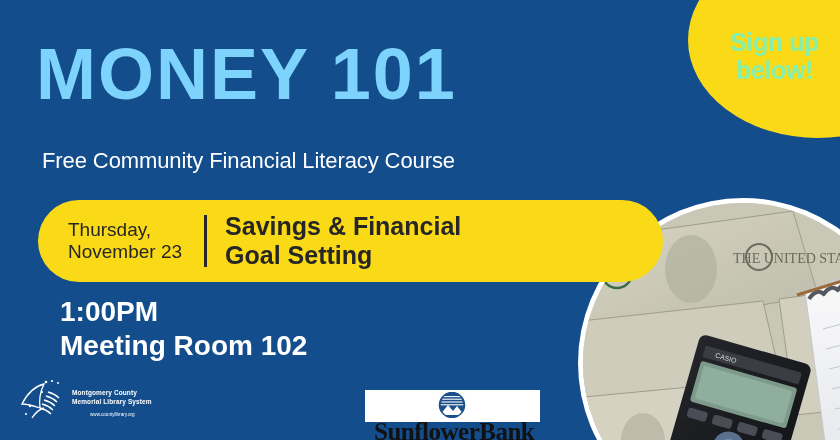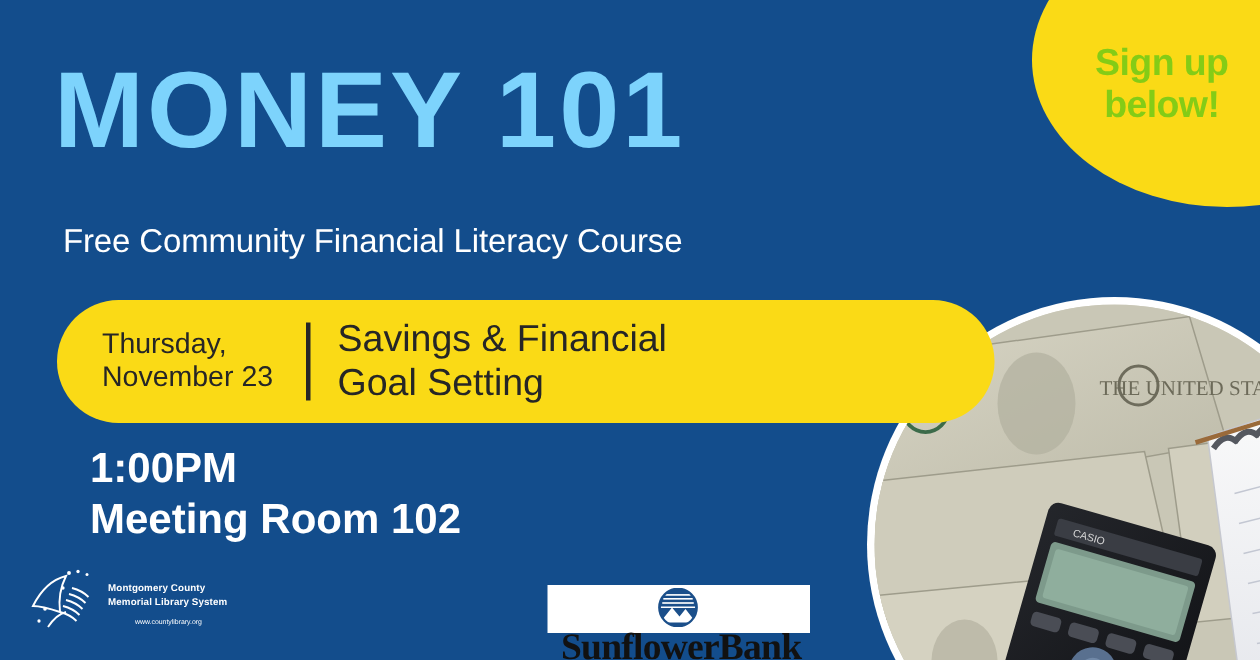--- a/index.html
+++ b/index.html
@@ -42,21 +42,21 @@
     width:260px; height:196px;
     background:#fada16;
     border-radius:50%;
     z-index:3;
   }
   .signup-text {
     position:absolute;
     left:712px; top:28px;
     width:125px;
     z-index:4;
-    color:#84cc16;
+    color:#86efac;
     font-weight:bold;
     font-size:25px;
     line-height:1.12;
     text-align:center;
     letter-spacing:-0.4px;
   }
 
   
   .presents {
     position:absolute;
@@ -114,21 +114,21 @@
   .pill-divider {
     width:3px;
     height:52px;
     background:#262626;
     margin:0 18px 0 22px;
     flex:none;
   }
   .pill-topic {
     color:#262626;
     font-size:25px;
-    font-weight:normal;
+    font-weight:bold;
     line-height:1.16;
     white-space:nowrap;
   }
 
   
   .when {
     position:absolute;
     left:60px; top:295px;
     color:#ffffff;
     font-size:28px;

